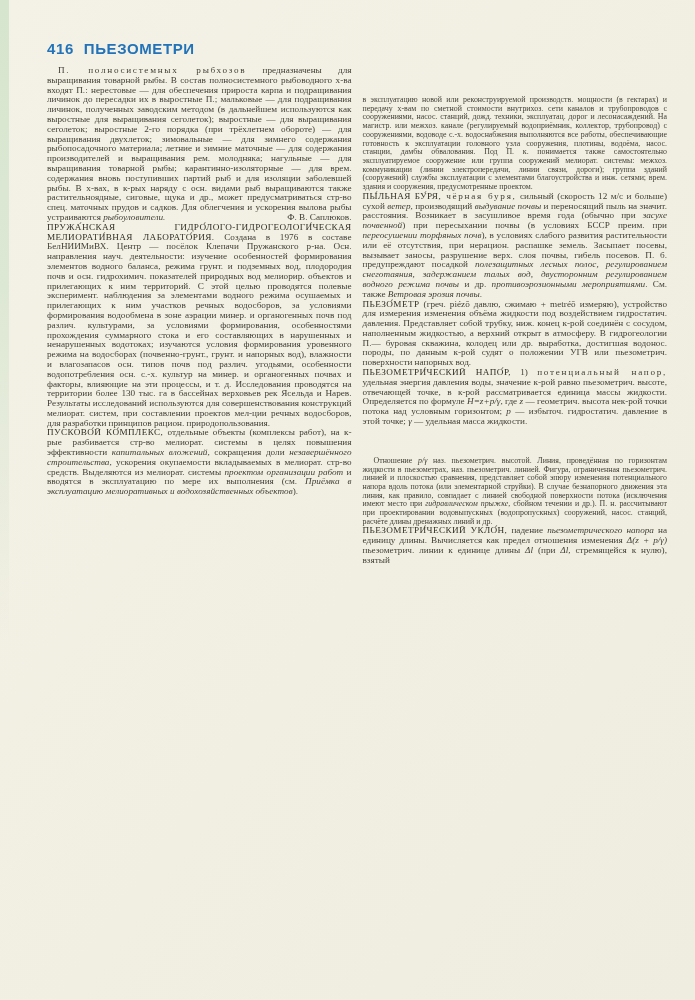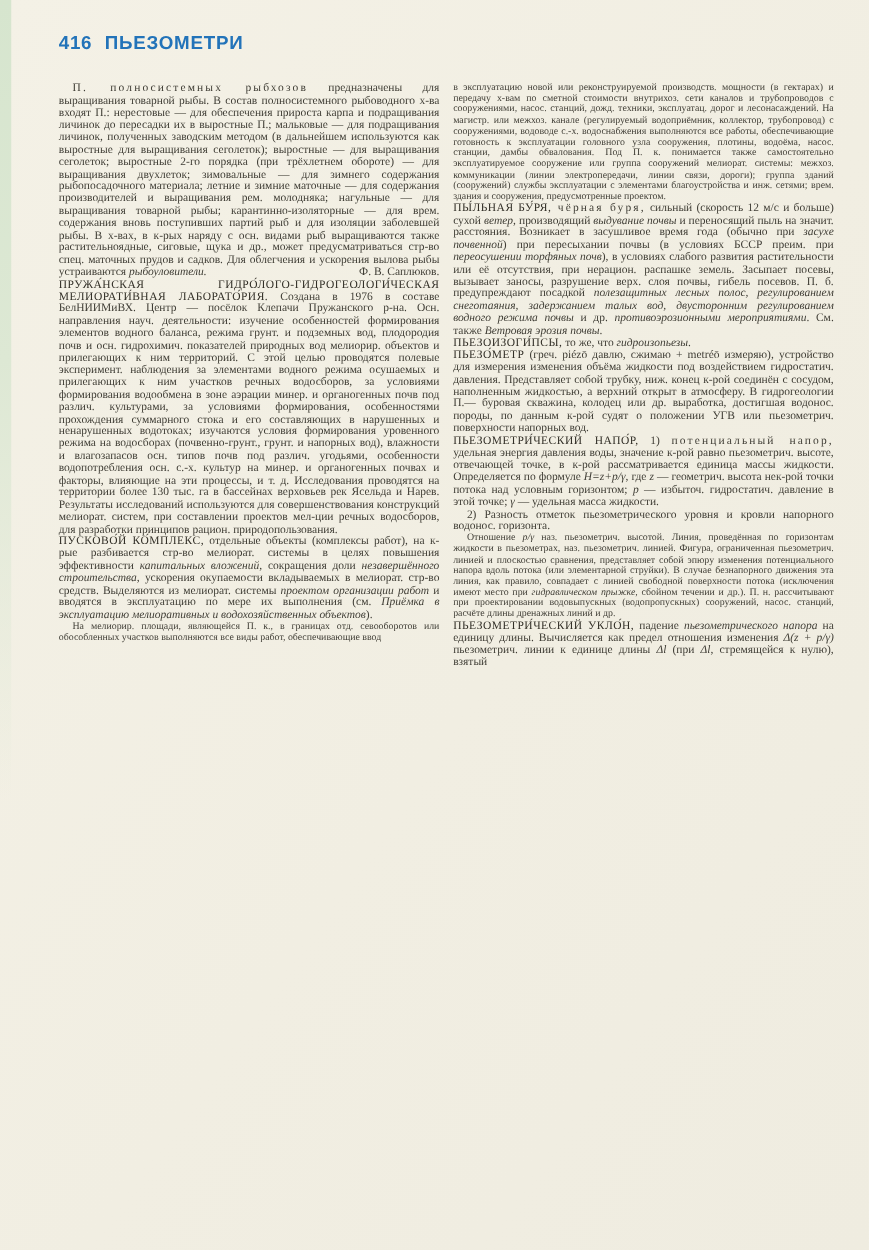--- a/index.html
+++ b/index.html
@@ -9,32 +9,32 @@
     font-family:"Liberation Serif", serif;
     color:#403e36;
     -webkit-font-smoothing:antialiased;
   }
   .page{position:absolute;inset:0;background:linear-gradient(125deg,#f4f1e6 0%,#f1eee2 55%,#efece0 100%);}
   .edge-tint{
     position:absolute;left:0;top:0;width:9px;height:640px;
     background:linear-gradient(180deg,#d6e5ce 0%,#dde8d4 45%,rgba(221,232,212,0) 100%);
   }
   .header{
-    position:absolute;top:26px;left:47px;
+    position:absolute;top:40px;left:47px;
     font-family:"Liberation Sans", sans-serif;
     font-weight:bold;font-size:15px;letter-spacing:0.6px;
     display:flex;gap:10px;align-items:baseline;
   }
   .columns{
     position:absolute;top:66px;left:47px;right:28px;bottom:0;
     display:flex;gap:11px;
   }
   .col{flex:1 1 0;min-width:0;text-align:justify;hyphens:auto;}
   p.blk{margin:0;font-size:9.2px;line-height:9.8px;}
-  p.blk.petit{font-size:7.9px;line-height:8.7px;}
+  p.blk.petit{font-size:7.9px;line-height:8.7px;margin-top:30px;}
   p.blk.ind{text-indent:11px;}
   .s-n{}
   .s-i{font-style:italic;}
   .s-hw{font-weight:normal;color:#322f27;letter-spacing:0.4px;}
   .s-sp{letter-spacing:1.7px;font-family:Liberation Serif, serif;}
   .s-sig{float:right;}
 </style>
 </head>
 <body>
 
@@ -44,26 +44,23 @@
   <div class="header" style="color: rgb(34, 115, 185);">
     <span>416</span>
     <span>ПЬЕЗОМЕТРИ</span>
   </div>
 
   <div class="columns">
     <div class="col">
         <p class="blk reg ind"><span class="s-sp">П. полносистемных рыбхозов</span><span class="s-n"> предназначены для выращивания товарной рыбы. В состав полносистемного рыбоводного х-ва входят П.: нерестовые — для обеспечения прироста карпа и подращивания личинок до пересадки их в выростные П.; мальковые — для подращивания личинок, полученных заводским методом (в дальнейшем используются как выростные для выращивания сеголеток); выростные — для выращивания сеголеток; выростные 2-го порядка (при трёхлетнем обороте) — для выращивания двухлеток; зимовальные — для зимнего содержания рыбопосадочного материала; летние и зимние маточные — для содержания производителей и выращивания рем. молодняка; нагульные — для выращивания товарной рыбы; карантинно-изоляторные — для врем. содержания вновь поступивших партий рыб и для изоляции заболевшей рыбы. В х-вах, в к-рых наряду с осн. видами рыб выращиваются также растительноядные, сиговые, щука и др., может предусматриваться стр-во спец. маточных прудов и садков. Для облегчения и ускорения вылова рыбы устраиваются </span><span class="s-i">рыбоуловители.</span><span class="s-sig">Ф. В. Саплюков.</span></p>
         <p class="blk reg"><span class="s-hw">ПРУЖА́НСКАЯ ГИДРО́ЛОГО-ГИДРОГЕОЛОГИ́ЧЕСКАЯ МЕЛИОРАТИ́ВНАЯ ЛАБОРАТО́РИЯ.</span><span class="s-n"> Создана в 1976 в составе БелНИИМиВХ. Центр — посёлок Клепачи Пружанского р-на. Осн. направления науч. деятельности: изучение особенностей формирования элементов водного баланса, режима грунт. и подземных вод, плодородия почв и осн. гидрохимич. показателей природных вод мелиорир. объектов и прилегающих к ним территорий. С этой целью проводятся полевые эксперимент. наблюдения за элементами водного режима осушаемых и прилегающих к ним участков речных водосборов, за условиями формирования водообмена в зоне аэрации минер. и органогенных почв под различ. культурами, за условиями формирования, особенностями прохождения суммарного стока и его составляющих в нарушенных и ненарушенных водотоках; изучаются условия формирования уровенного режима на водосборах (почвенно-грунт., грунт. и напорных вод), влажности и влагозапасов осн. типов почв под различ. угодьями, особенности водопотребления осн. с.-х. культур на минер. и органогенных почвах и факторы, влияющие на эти процессы, и т. д. Исследования проводятся на территории более 130 тыс. га в бассейнах верховьев рек Ясельда и Нарев. Результаты исследований используются для совершенствования конструкций мелиорат. систем, при составлении проектов мел-ции речных водосборов, для разработки принципов рацион. природопользования.</span></p>
         <p class="blk reg"><span class="s-hw">ПУСКОВО́Й КО́МПЛЕКС,</span><span class="s-n"> отдельные объекты (комплексы работ), на к-рые разбивается стр-во мелиорат. системы в целях повышения эффективности </span><span class="s-i">капитальных вложений</span><span class="s-n">, сокращения доли </span><span class="s-i">незавершённого строительства</span><span class="s-n">, ускорения окупаемости вкладываемых в мелиорат. стр-во средств. Выделяются из мелиорат. системы </span><span class="s-i">проектом организации работ</span><span class="s-n"> и вводятся в эксплуатацию по мере их выполнения (см. </span><span class="s-i">Приёмка в эксплуатацию мелиоративных и водохозяйственных объектов</span><span class="s-n">).</span></p>
-        <p class="blk petit ind"><span class="s-n">На мелиорир. площади, являющейся П. к., в границах отд. севооборотов или обособленных участков выполняются все виды работ, обеспечивающие ввод</span></p>
       </div>
     <div class="col">
         <p class="blk petit"><span class="s-n">в эксплуатацию новой или реконструируемой производств. мощности (в гектарах) и передачу х-вам по сметной стоимости внутрихоз. сети каналов и трубопроводов с сооружениями, насос. станций, дожд. техники, эксплуатац. дорог и лесонасаждений. На магистр. или межхоз. канале (регулируемый водоприёмник, коллектор, трубопровод) с сооружениями, водоводе с.-х. водоснабжения выполняются все работы, обеспечивающие готовность к эксплуатации головного узла сооружения, плотины, водоёма, насос. станции, дамбы обвалования. Под П. к. понимается также самостоятельно эксплуатируемое сооружение или группа сооружений мелиорат. системы: межхоз. коммуникации (линии электропередачи, линии связи, дороги); группа зданий (сооружений) службы эксплуатации с элементами благоустройства и инж. сетями; врем. здания и сооружения, предусмотренные проектом.</span></p>
         <p class="blk reg"><span class="s-hw">ПЫ́ЛЬНАЯ БУ́РЯ,</span><span class="s-sp"> чёрная буря,</span><span class="s-n"> сильный (скорость 12 м/с и больше) сухой </span><span class="s-i">ветер</span><span class="s-n">, производящий </span><span class="s-i">выдувание почвы</span><span class="s-n"> и переносящий пыль на значит. расстояния. Возникает в засушливое время года (обычно при </span><span class="s-i">засухе почвенной</span><span class="s-n">) при пересыхании почвы (в условиях БССР преим. при </span><span class="s-i">переосушении торфяных почв</span><span class="s-n">), в условиях слабого развития растительности или её отсутствия, при нерацион. распашке земель. Засыпает посевы, вызывает заносы, разрушение верх. слоя почвы, гибель посевов. П. б. предупреждают посадкой </span><span class="s-i">полезащитных лесных полос, регулированием снеготаяния, задержанием талых вод, двусторонним регулированием водного режима почвы</span><span class="s-n"> и др. </span><span class="s-i">противоэрозионными мероприятиями</span><span class="s-n">. См. также </span><span class="s-i">Ветровая эрозия почвы</span><span class="s-n">.</span></p>
-        <p class="blk reg"><span class="s-hw">ПЬЕЗОИЗОГИ́ПСЫ,</span><span class="s-n"> то же, что </span><span class="s-i">гидроизопьезы</span><span class="s-n">.</span></p>
         <p class="blk reg"><span class="s-hw">ПЬЕЗО́МЕТР</span><span class="s-n"> (греч. piézō давлю, сжимаю + metréō измеряю), устройство для измерения изменения объёма жидкости под воздействием гидростатич. давления. Представляет собой трубку, ниж. конец к-рой соединён с сосудом, наполненным жидкостью, а верхний открыт в атмосферу. В гидрогеологии П.— буровая скважина, колодец или др. выработка, достигшая водонос. породы, по данным к-рой судят о положении УГВ или пьезометрич. поверхности напорных вод.</span></p>
         <p class="blk reg"><span class="s-hw">ПЬЕЗОМЕТРИ́ЧЕСКИЙ НАПО́Р,</span><span class="s-n"> 1) </span><span class="s-sp">потенциальный напор,</span><span class="s-n"> удельная энергия давления воды, значение к-рой равно пьезометрич. высоте, отвечающей точке, в к-рой рассматривается единица массы жидкости. Определяется по формуле </span><span class="s-i">H=z+p/γ</span><span class="s-n">, где </span><span class="s-i">z</span><span class="s-n"> — геометрич. высота нек-рой точки потока над условным горизонтом; </span><span class="s-i">p</span><span class="s-n"> — избыточ. гидростатич. давление в этой точке; </span><span class="s-i">γ</span><span class="s-n"> — удельная масса жидкости.</span></p>
-        <p class="blk reg ind"><span class="s-n">2) Разность отметок пьезометрического уровня и кровли напорного водонос. горизонта.</span></p>
         <p class="blk petit ind"><span class="s-n">Отношение </span><span class="s-i">p/γ</span><span class="s-n"> наз. пьезометрич. высотой. Линия, проведённая по горизонтам жидкости в пьезометрах, наз. пьезометрич. линией. Фигура, ограниченная пьезометрич. линией и плоскостью сравнения, представляет собой эпюру изменения потенциального напора вдоль потока (или элементарной струйки). В случае безнапорного движения эта линия, как правило, совпадает с линией свободной поверхности потока (исключения имеют место при </span><span class="s-i">гидравлическом прыжке</span><span class="s-n">, сбойном течении и др.). П. н. рассчитывают при проектировании водовыпускных (водопропускных) сооружений, насос. станций, расчёте длины дренажных линий и др.</span></p>
         <p class="blk reg"><span class="s-hw">ПЬЕЗОМЕТРИ́ЧЕСКИЙ УКЛО́Н,</span><span class="s-n"> падение </span><span class="s-i">пьезометрического напора</span><span class="s-n"> на единицу длины. Вычисляется как предел отношения изменения </span><span class="s-i">Δ(z + p/γ)</span><span class="s-n"> пьезометрич. линии к единице длины </span><span class="s-i">Δl</span><span class="s-n"> (при </span><span class="s-i">Δl</span><span class="s-n">, стремящейся к нулю), взятый</span></p>
       </div>
   </div>
 </div>
 
 </body></html>

